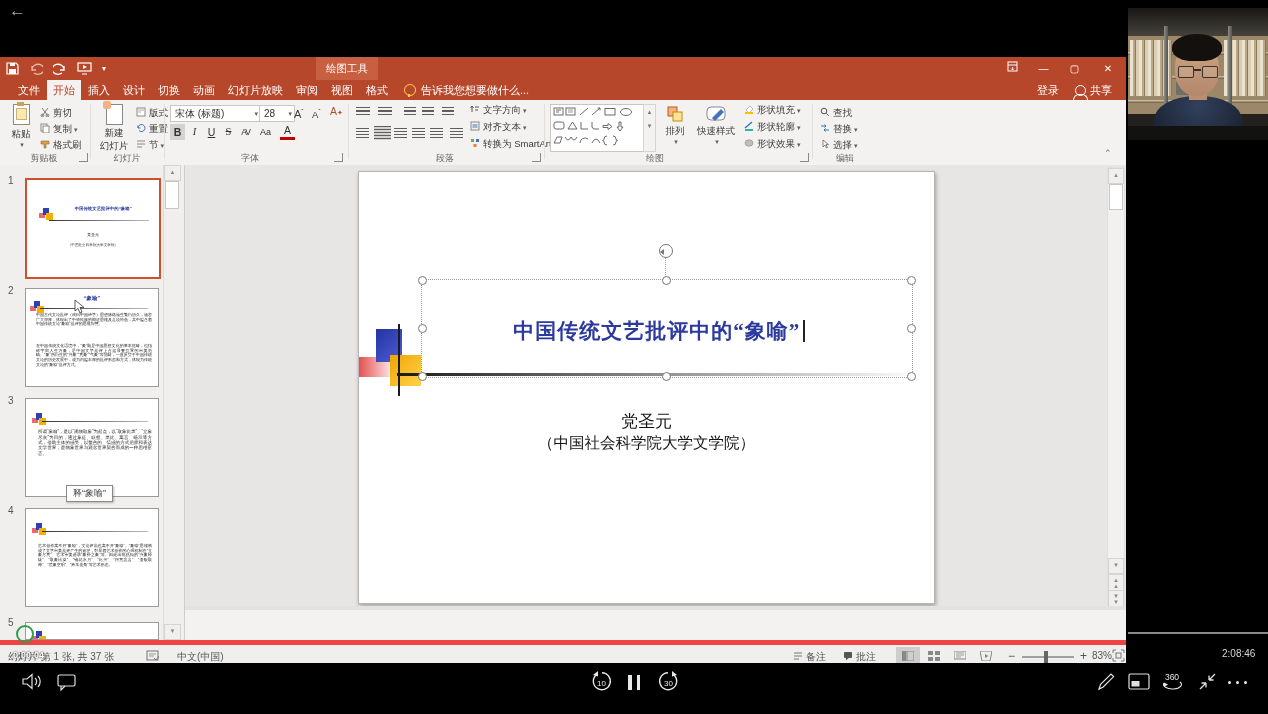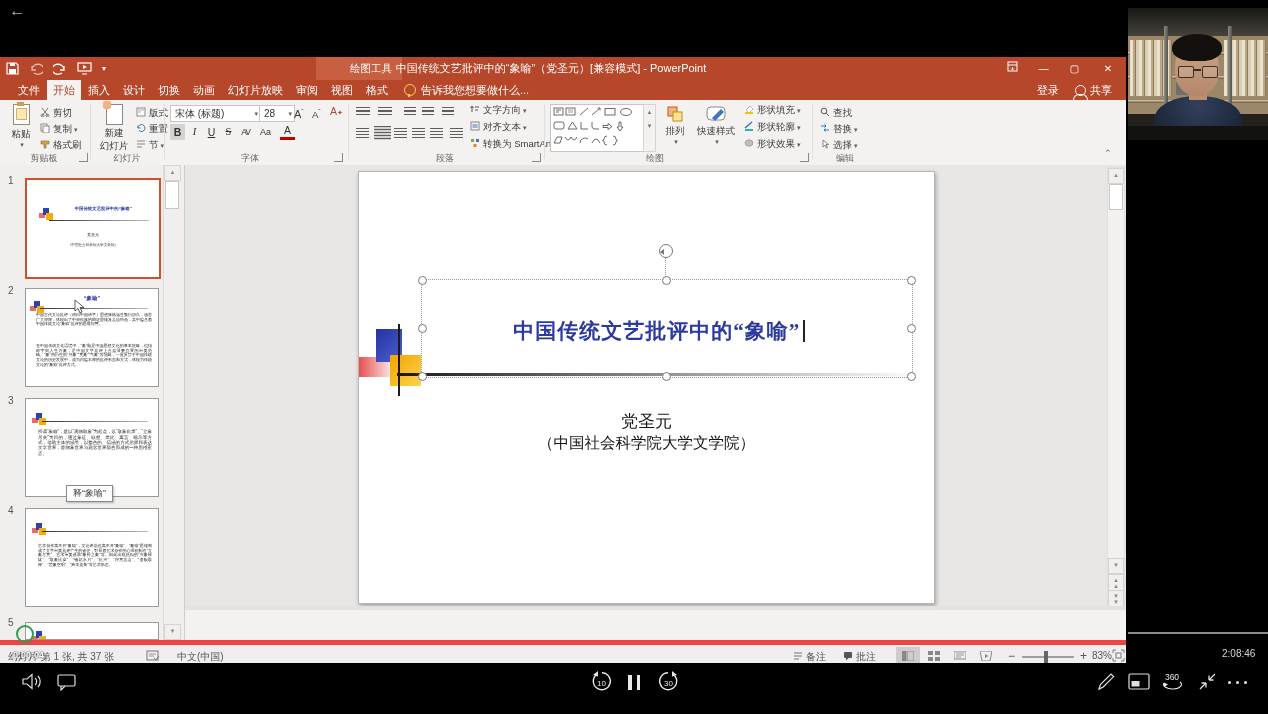--- a/index.html
+++ b/index.html
@@ -11,21 +11,21 @@
   .back{position:absolute;left:9px;top:1px;color:#aaa;font-size:17px;cursor:pointer;}
 
   
   .ppt{position:absolute;left:0;top:57px;width:1126px;height:606px;background:#f3f2f1;overflow:hidden;}
 
   
   .tbar{position:absolute;left:0;top:0;width:1126px;height:23px;background:#b7472a;color:#fff;}
   .qat{position:absolute;left:6px;top:3px;display:flex;gap:10px;align-items:center;height:17px;}
   .qat svg{display:block;}
   .ctxchip{position:absolute;left:316px;top:0;width:62px;height:23px;background:#c95f41;
-           color:#fff;font-size:10.5px;line-height:23px;text-align:center;padding-left:24px;}
+           color:#fff;font-size:10.5px;line-height:23px;text-align:center;}
   .wtitle{position:absolute;left:386px;top:0;width:330px;height:23px;line-height:23px;
           font-size:11px;text-align:center;white-space:nowrap;overflow:hidden;color:#fff;}
   .winbtns{position:absolute;right:0;top:0;height:23px;display:flex;}
   .winbtn{width:31px;height:23px;line-height:23px;text-align:center;font-size:10px;color:#fff;}
 
   
   .tabs{position:absolute;left:0;top:23px;width:1126px;height:20px;background:#b7472a;display:flex;align-items:stretch;}
   .tab{color:#fff;font-size:11px;line-height:20px;padding:0 6px;margin-left:1px;white-space:nowrap;}
   .tab.active{background:#f3f2f1;color:#b7472a;}
   .tellme{display:flex;align-items:center;color:#fff;font-size:11px;margin-left:10px;white-space:nowrap;}
@@ -154,21 +154,20 @@
             <path d="M11 3 v4 h-4 M11 6 a6 5 0 1 0 -2 4" fill="none" stroke="#fff" stroke-width="1.3"></path>
           </svg>
         <svg width="15" height="13" viewBox="0 0 15 13">
             <rect x="1" y="1" width="13" height="8" fill="none" stroke="#fff" stroke-width="1.2"></rect>
             <path d="M6 3 l4 2 -4 2 z" fill="#fff"></path>
             <path d="M5 12 h5" stroke="#fff"></path>
           </svg>
         <span style="font-size:8px;color:#fff;">▾</span>
       </div>
       <div class="ctxchip">绘图工具</div>
-      <div class="wtitle">中国传统文艺批评中的“象喻”（党圣元）[兼容模式] - PowerPoint</div>
       <div class="winbtns">
         <div class="winbtn">
           <svg width="11" height="11" viewBox="0 0 11 11">
               <rect x="1" y="1" width="9" height="9" fill="none" stroke="#fff"></rect>
               <path d="M1 4 h9" stroke="#fff"></path>
               <path d="M5.5 6 l0 3 M4 7.5 l1.5 1.5 1.5 -1.5" stroke="#fff" fill="none" stroke-width=".8"></path>
             </svg>
         </div>
         <div class="winbtn">—</div>
         <div class="winbtn">▢</div>

